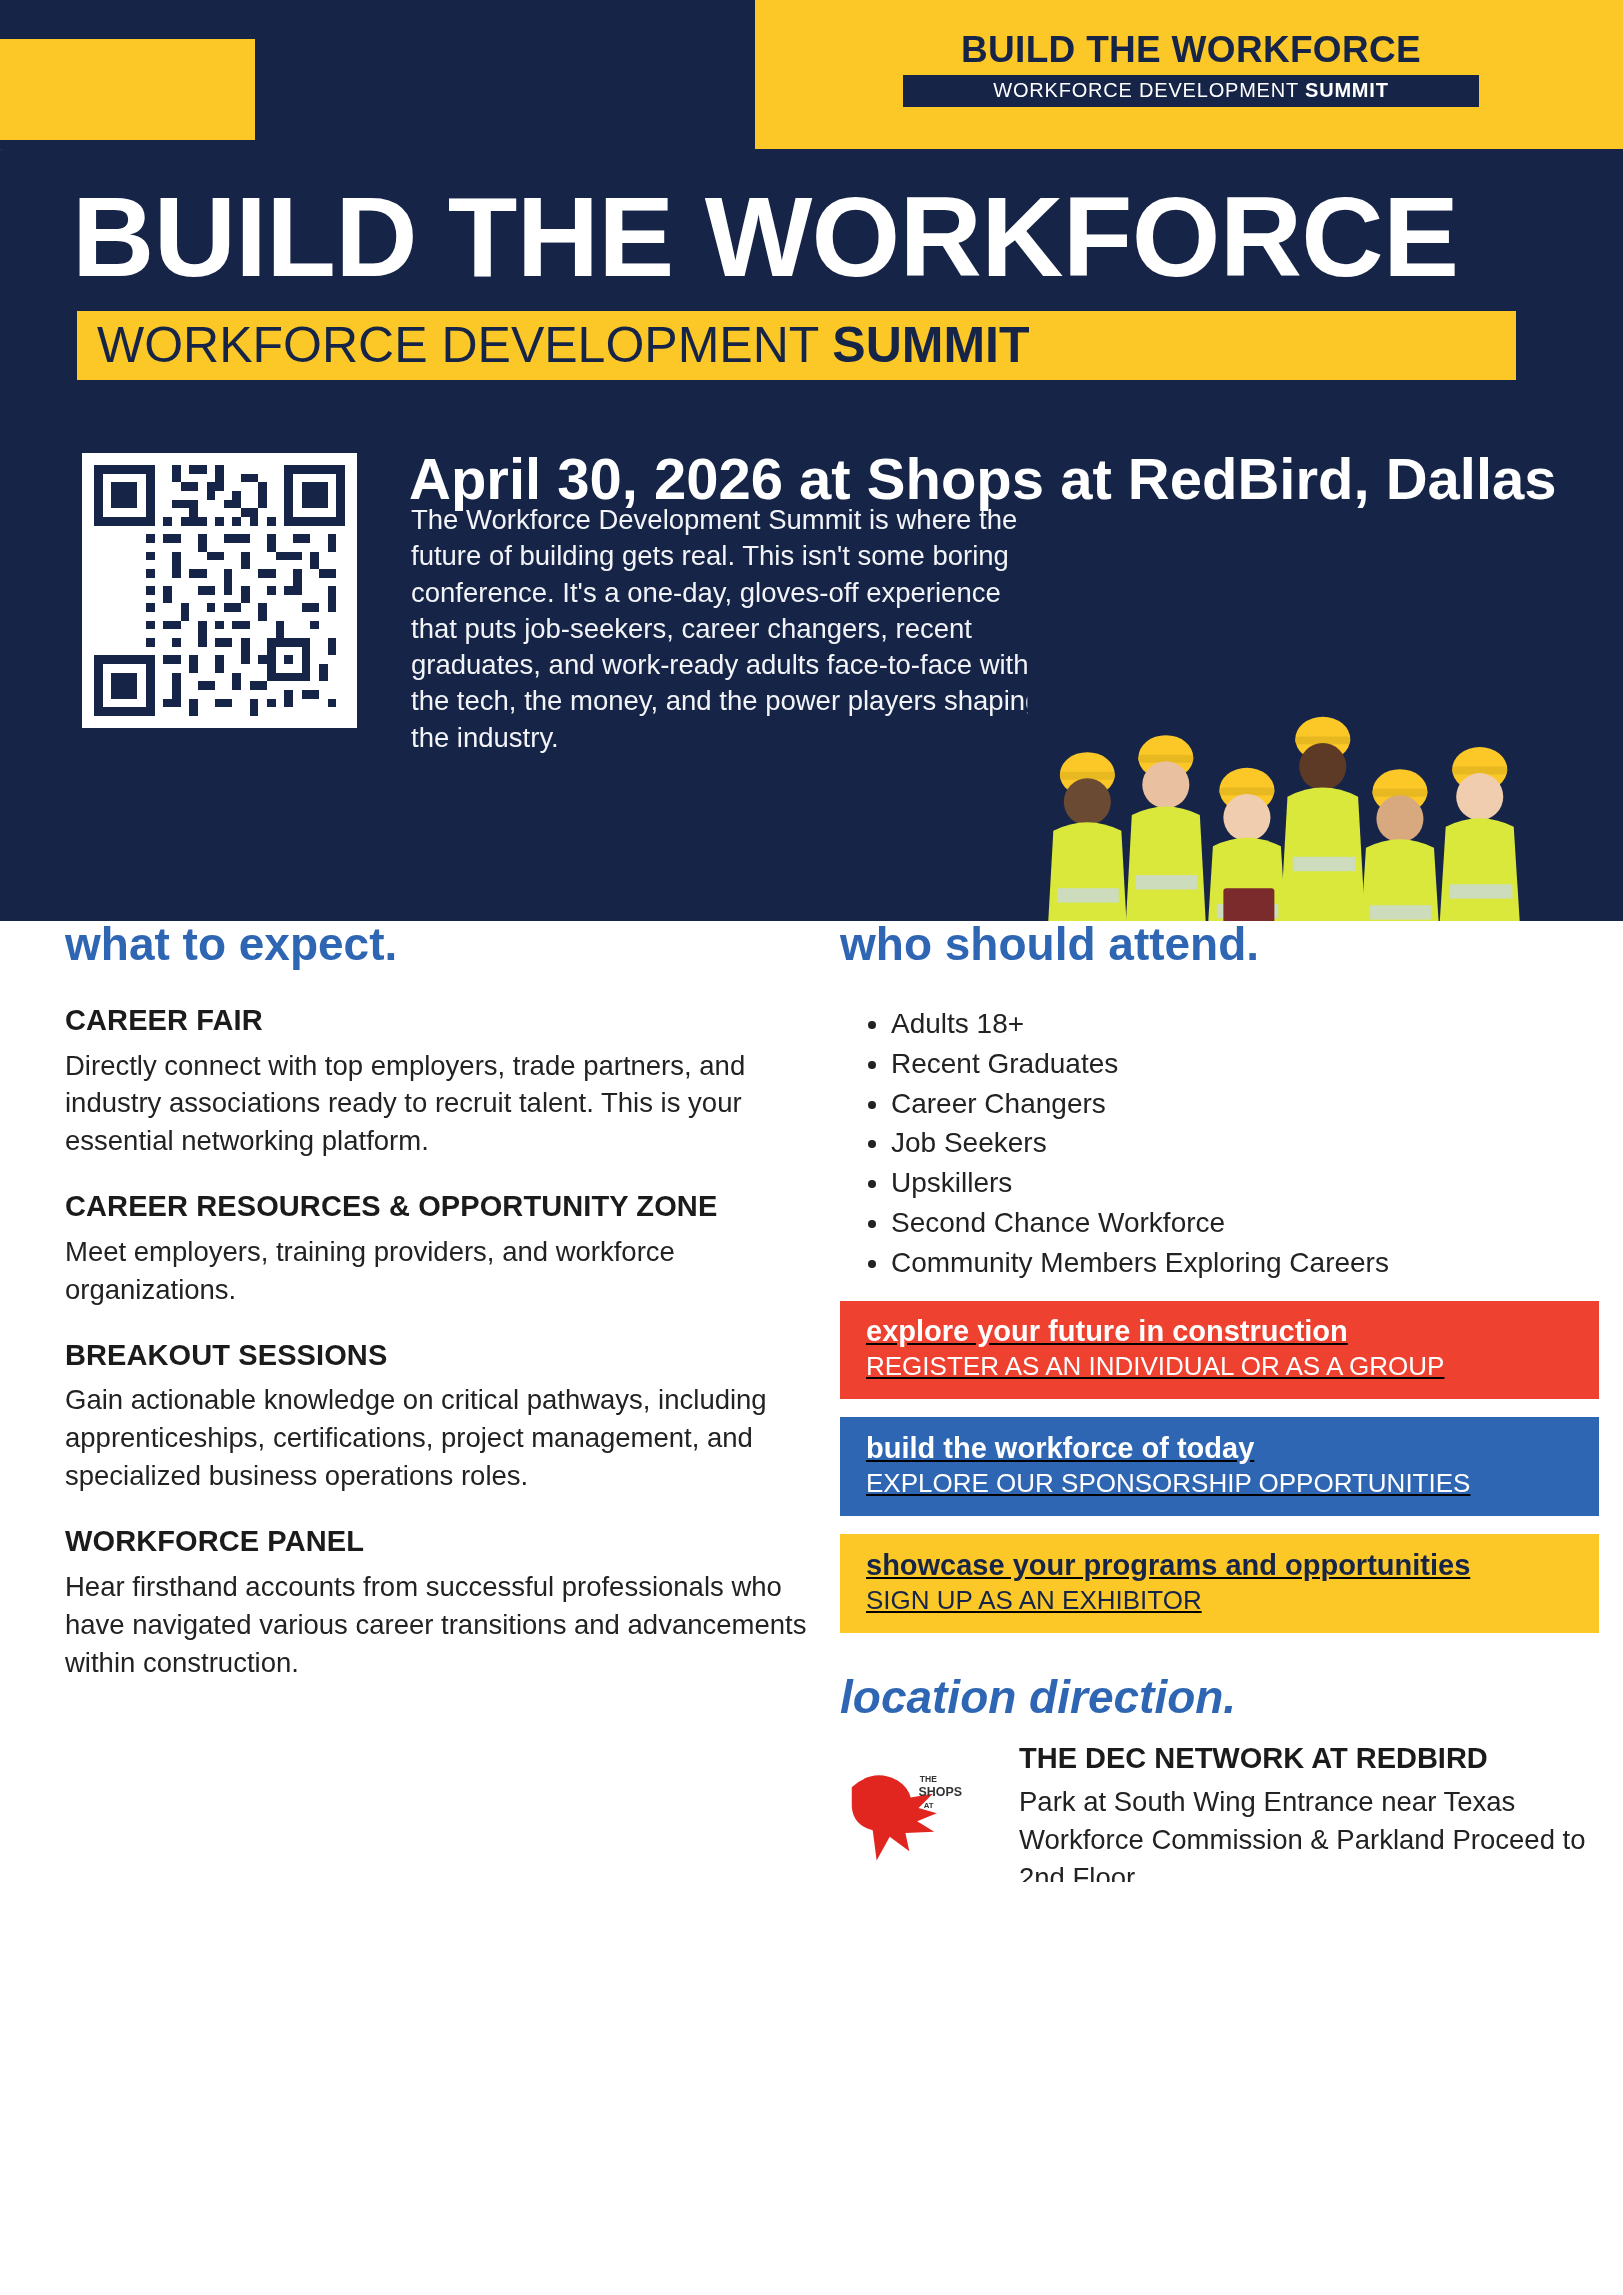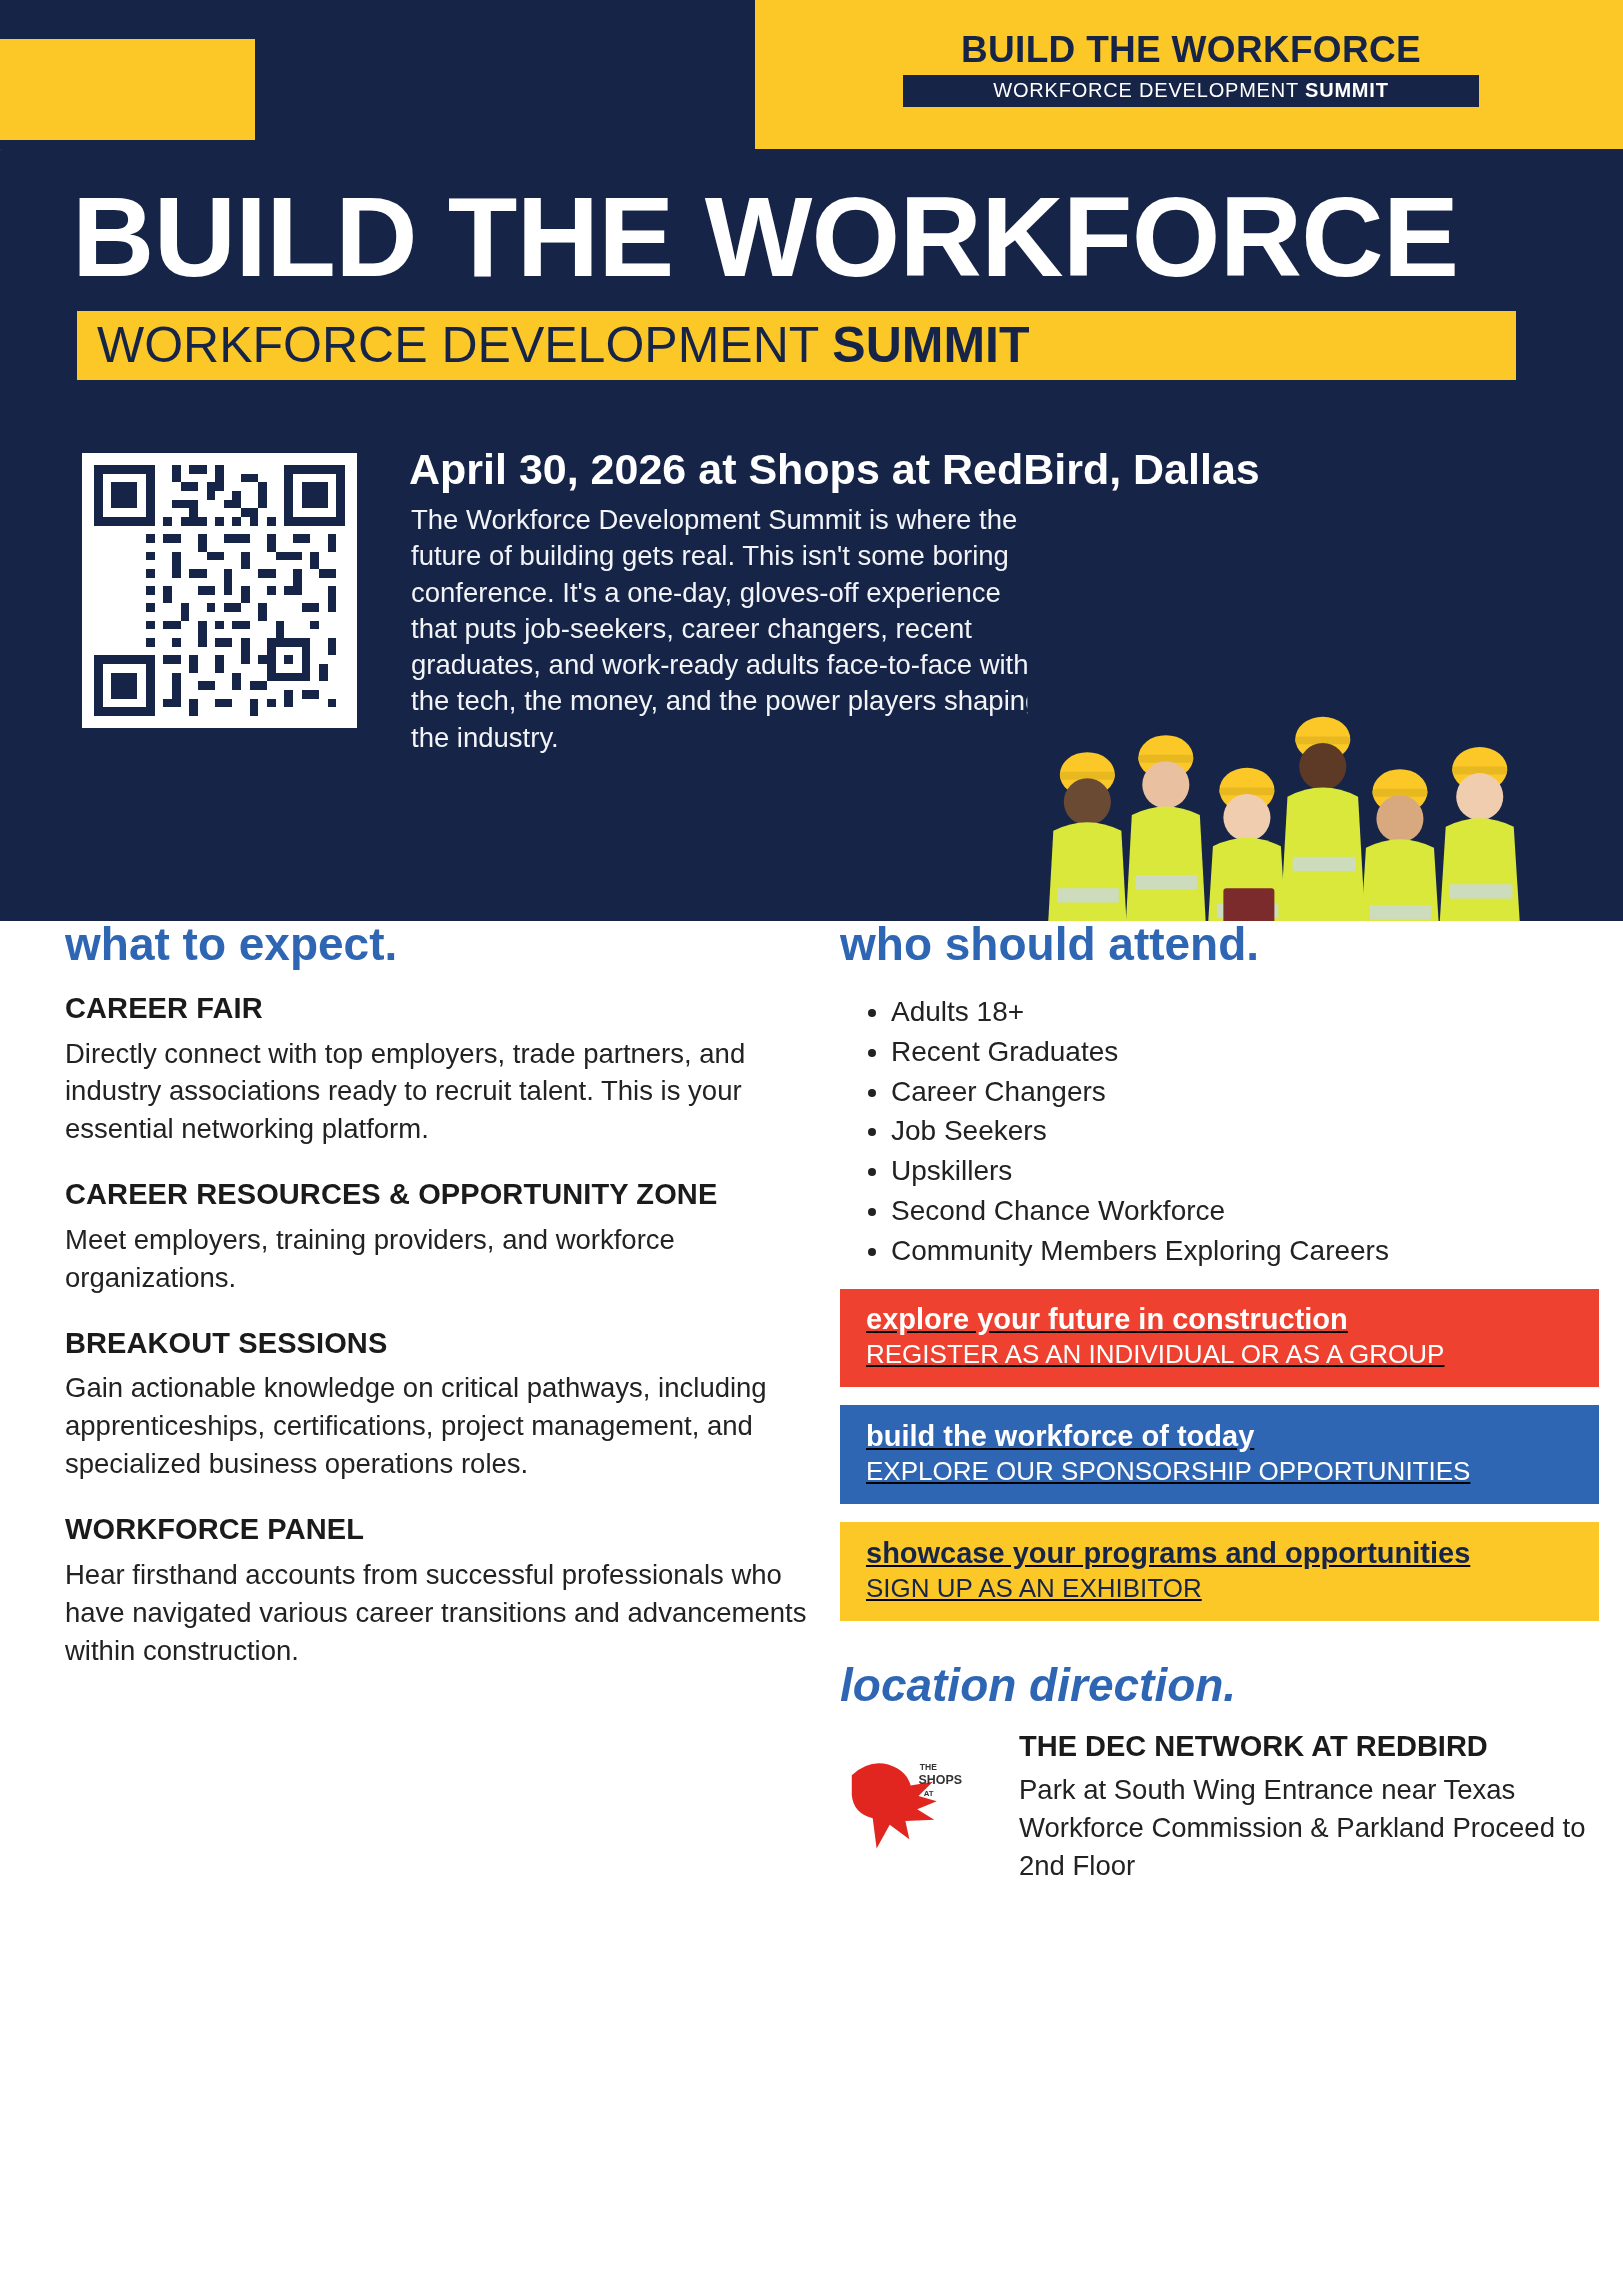--- a/index.html
+++ b/index.html
@@ -119,21 +119,21 @@
     height: 275px;
     background: #ffffff;
     padding: 11.8px;
   }
   .qr svg { display: block; }
 
   
   .hero-date {
     position: absolute;
     top: 296px; left: 409px;
-    font-size: 43px;
+    font-size: 58px;
     font-weight: bold;
     color: #ffffff;
     white-space: nowrap;
   }
   .hero-desc {
     position: absolute;
     top: 353px; left: 411px;
     width: 634px;
     font-size: 27.5px;
     line-height: 1.32;
@@ -157,21 +157,21 @@
     background: #ffffff;
   }
   .col-left { position: absolute; top: 0; left: 65px; width: 746px; }
   .col-right { position: absolute; top: 0; left: 840px; width: 759px; }
 
   .sec-head {
     font-size: 46px;
     font-weight: bold;
     color: #2f66b3;
     line-height: 1;
-    margin-bottom: 25px;
+    margin-bottom: 37px;
   }
   .item-title {
     font-size: 29px;
     font-weight: bold;
     color: #1b1b1b;
     letter-spacing: 0.1px;
     line-height: 1.15;
     margin-bottom: 9.2px;
   }
   .item-body {

